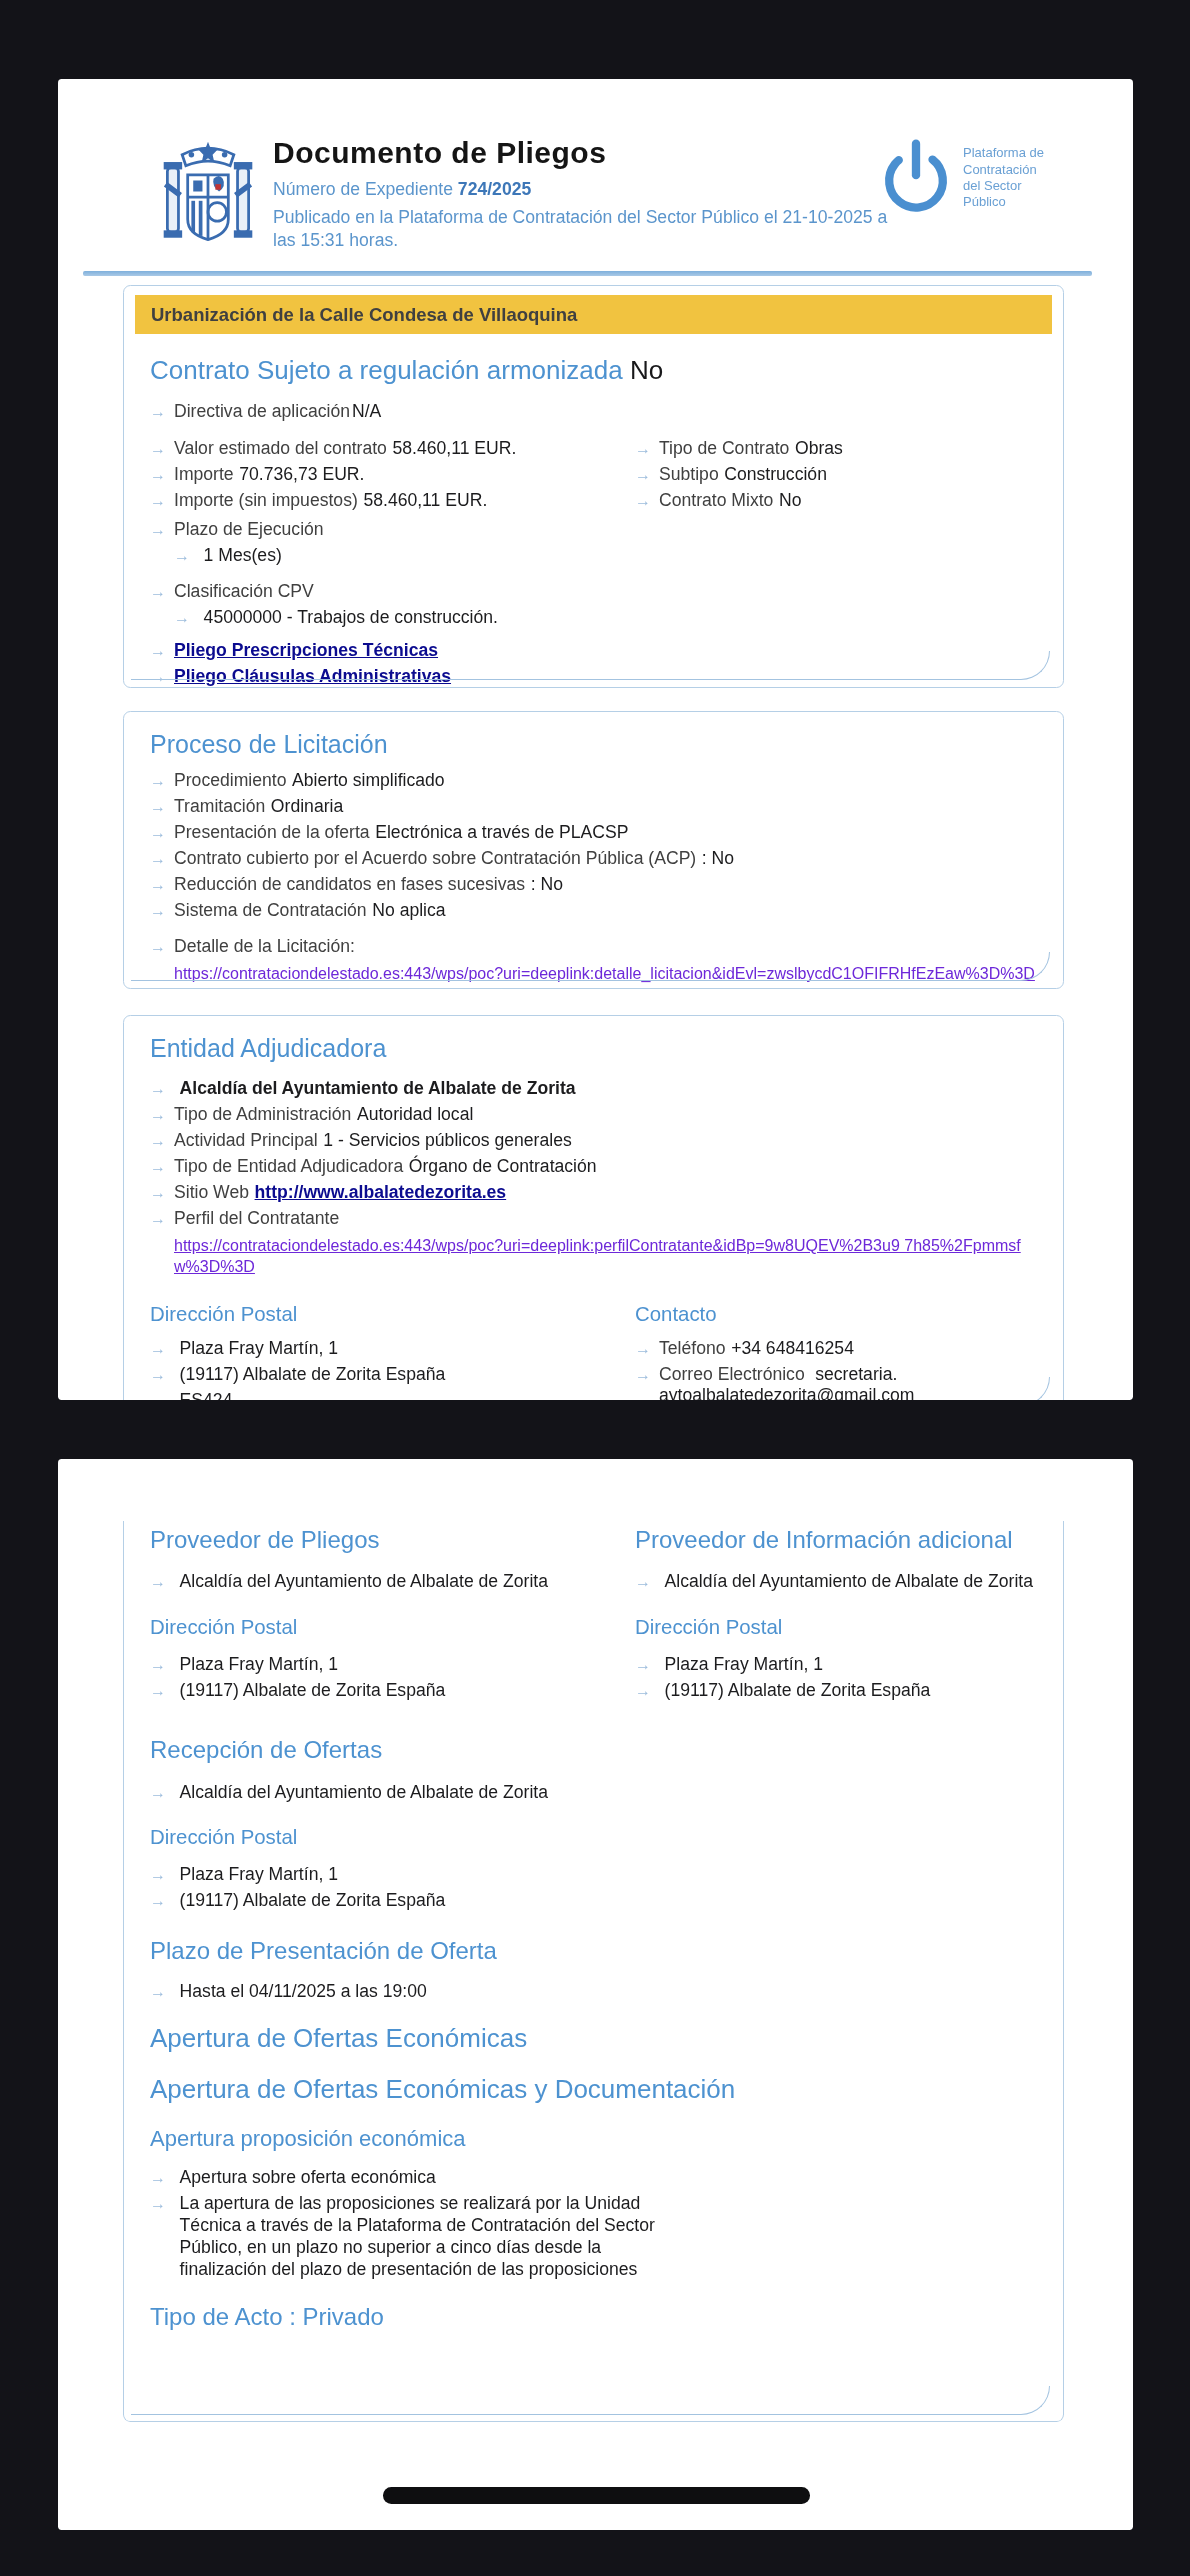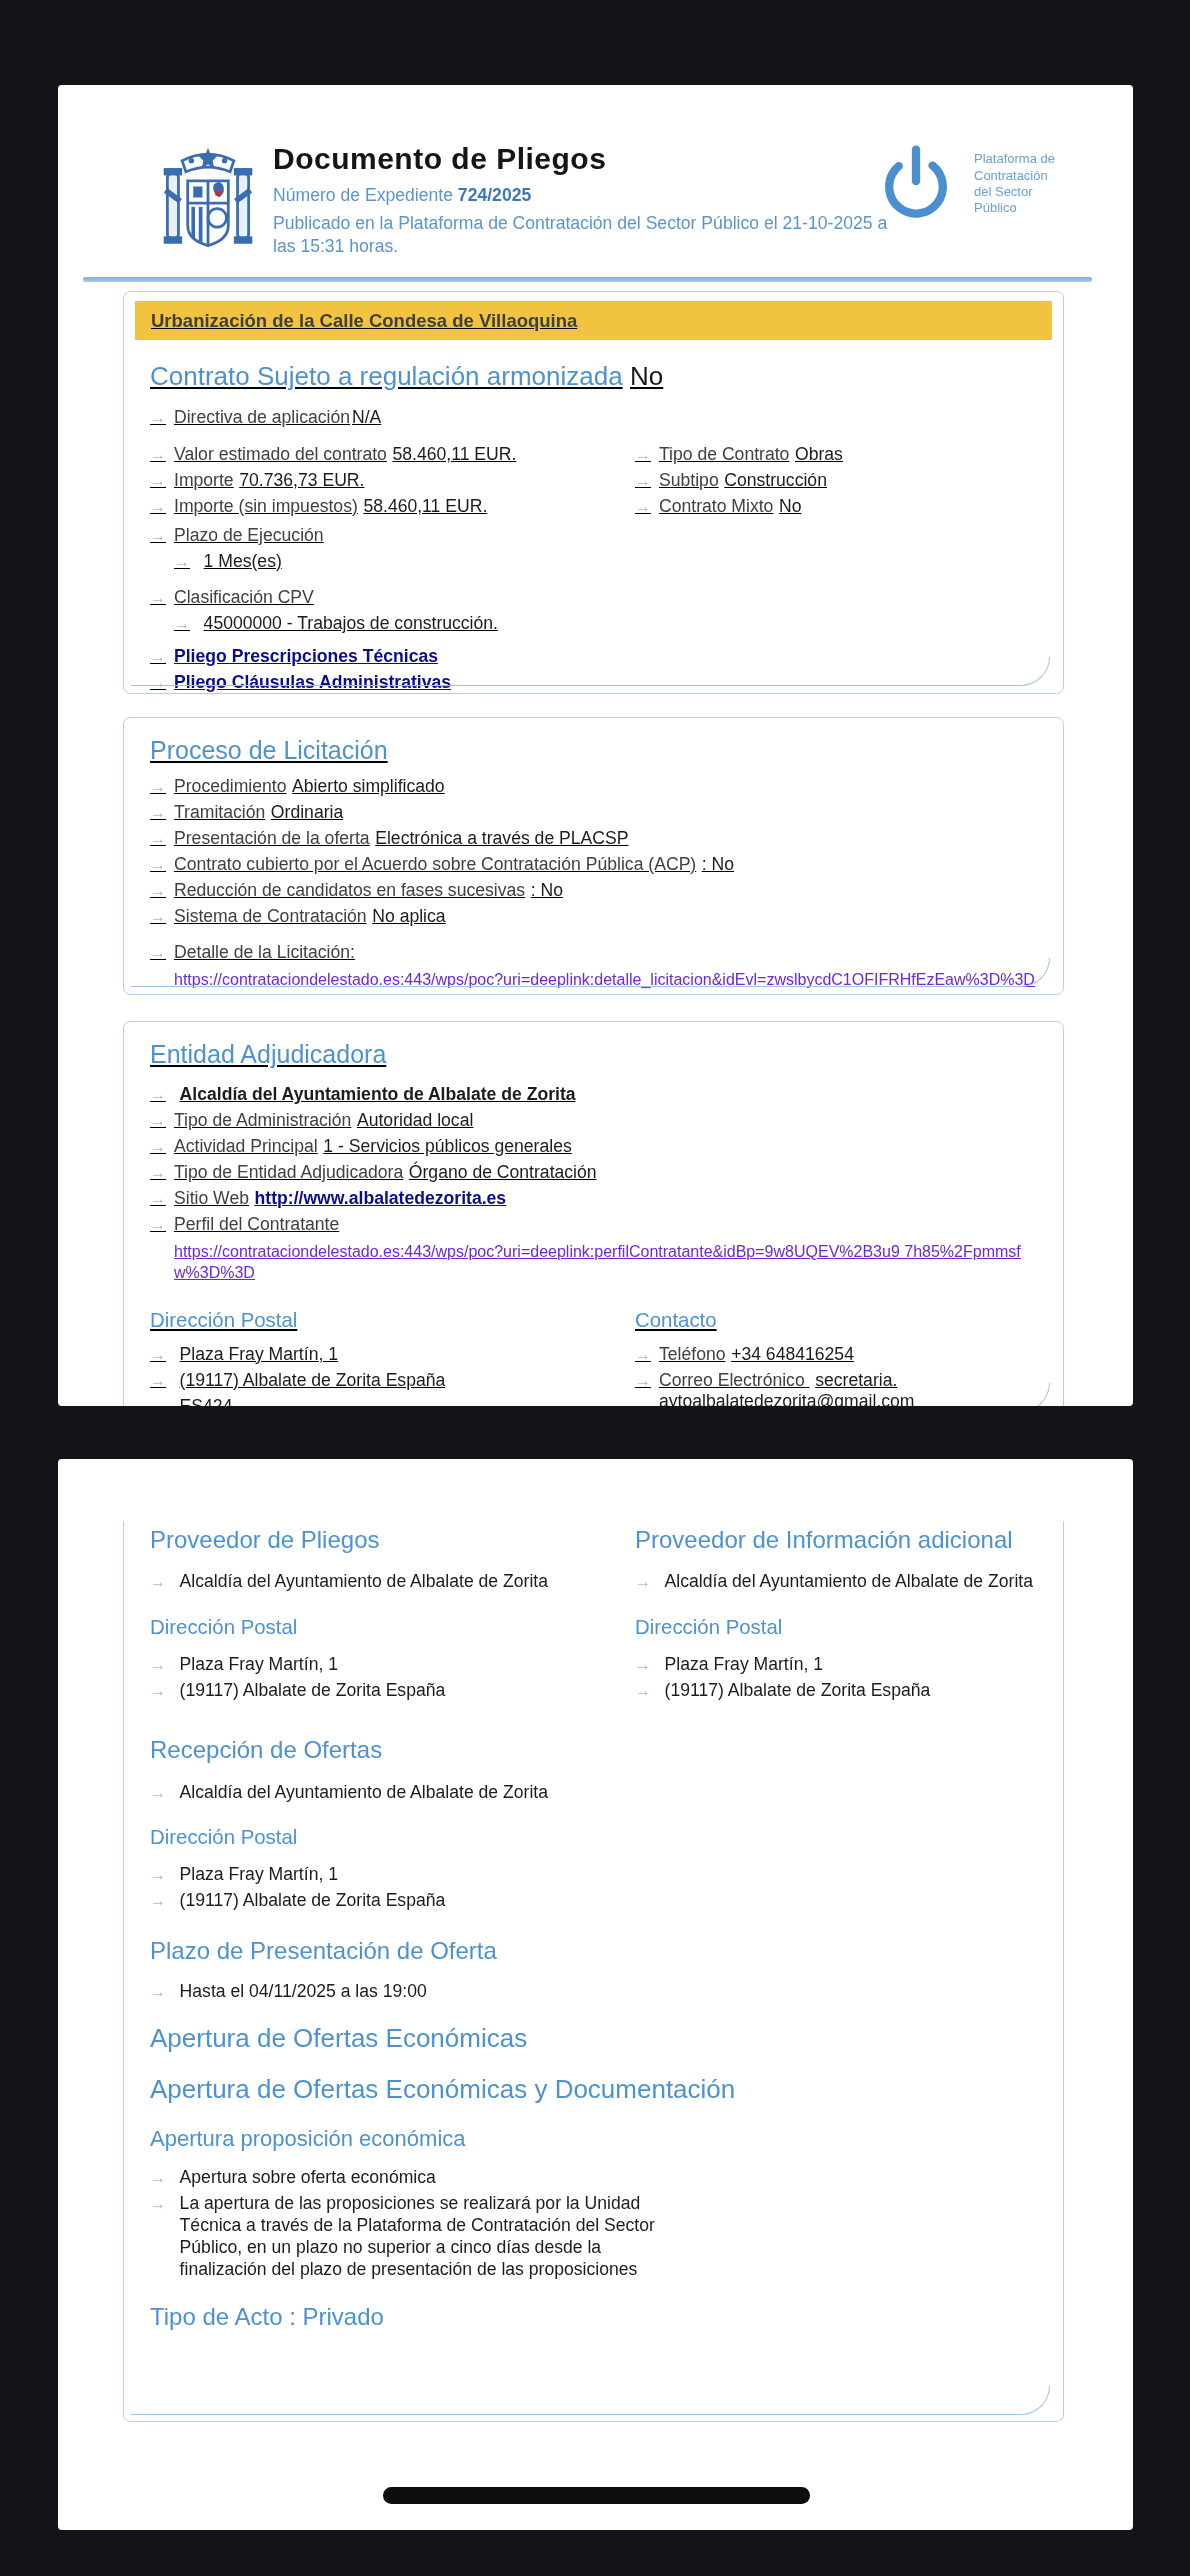--- a/index.html
+++ b/index.html
@@ -3,33 +3,33 @@
 <meta charset="utf-8">
 <style>
   html,body{margin:0;padding:0;}
   body{
     width:1191px;height:2576px;position:relative;
     background:#131318;
     font-family:"Liberation Sans", sans-serif;
     -webkit-font-smoothing:antialiased;
   }
   .page{position:absolute;left:58px;width:1075px;background:#ffffff;border-radius:3.7px;overflow:hidden;}
-  .page1{top:85px;height:1321px;text-decoration:underline;}
+  .page1{top:79px;height:1321px;}
   .page2{top:1459px;height:1071px;}
 
   
   .doc-header{position:relative;height:192px;}
   .coa{position:absolute;left:102px;top:57px;}
   .title-block{position:absolute;left:215px;top:57px;}
   .doc-title{font-size:30px;font-weight:bold;color:#151515;letter-spacing:0.5px;}
   .doc-sub{font-size:17.6px;color:#5b95cc;margin-top:9.3px;}
   .doc-sub b{color:#3d77b8;}
   .published{max-width:631px;margin-top:5.6px;line-height:1.3;}
   .logo{position:absolute;left:821px;top:59px;display:flex;}
-  .logo-text{font-size:13px;color:#6aa0d4;line-height:1.25;margin-left:21px;margin-top:7.4px;}
+  .logo-text{font-size:13px;color:#6aa0d4;line-height:1.25;margin-left:10px;margin-top:7.4px;}
   .rule{height:4.6px;background:linear-gradient(#7fb0dc,#a9c9e6);margin:0 41px 0 25px;border-radius:1.9px;}
 
   
   .box{position:relative;margin-left:65px;width:941px;border:1.9px solid #b5cfe6;
        border-radius:7.4px;box-sizing:border-box;overflow:hidden;background:#fff;}
   .box1{margin-top:9.3px;height:403px;}
   .box2{margin-top:23px;height:278px;}
   .box3{margin-top:26px;height:399px;}
   .boxp2{margin-top:62px;height:901px;border-top:none;border-radius:0 0 7.4px 7.4px;}
   .curve{position:absolute;left:7.4px;right:13px;bottom:6.5px;height:28px;

